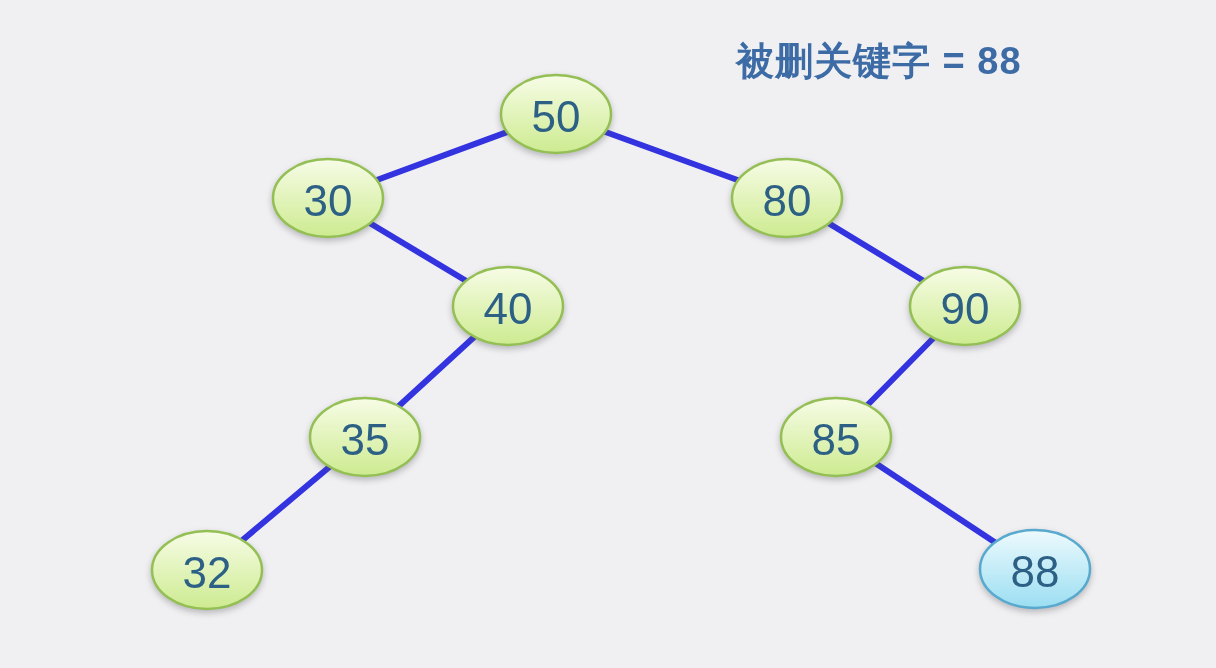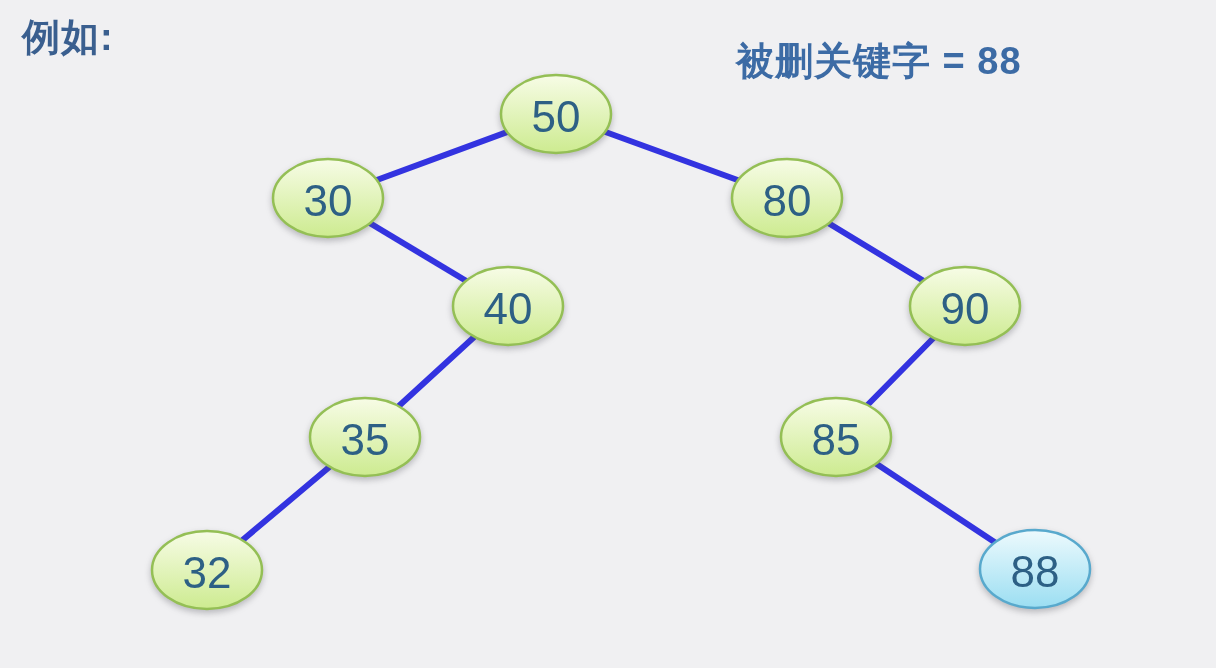--- a/index.html
+++ b/index.html
@@ -40,21 +40,20 @@
   }
   .node-label {
     font-family: "Liberation Sans", "DejaVu Sans", sans-serif;
     font-size: 44px;
   }
 </style>
 </head>
 <body>
 
 <div class="stage" style="background: rgb(240, 240, 242);">
-  <div class="example-label" style="color: rgb(58, 95, 143);">例如:</div>
   <div class="deleted-key-label" style="color: rgb(60, 107, 165);">被删关键字 = 88</div>
   <svg class="tree" id="tree-svg" width="1216" height="668" viewBox="0 0 1216 668">
       <defs>
         <linearGradient id="gradGreen" x1="0" y1="0" x2="0" y2="1">
           <stop offset="0%" stop-color="#f7fce6"></stop>
           <stop offset="100%" stop-color="#cdeb90"></stop>
         </linearGradient>
         <linearGradient id="gradBlue" x1="0" y1="0" x2="0" y2="1">
           <stop offset="0%" stop-color="#edfafd"></stop>
           <stop offset="100%" stop-color="#9bdef2"></stop>

